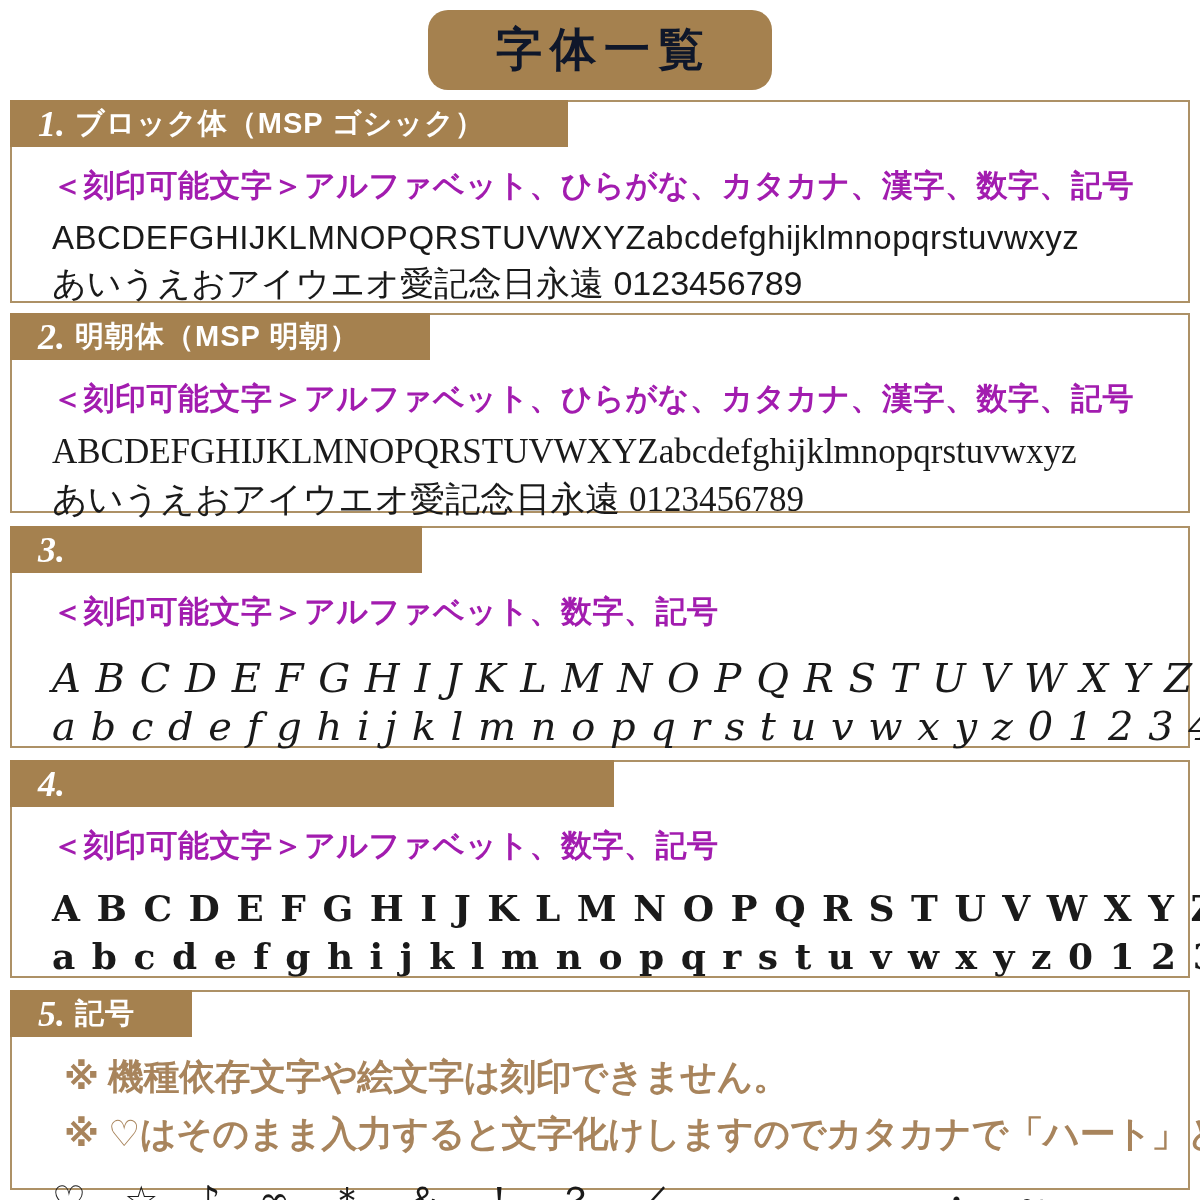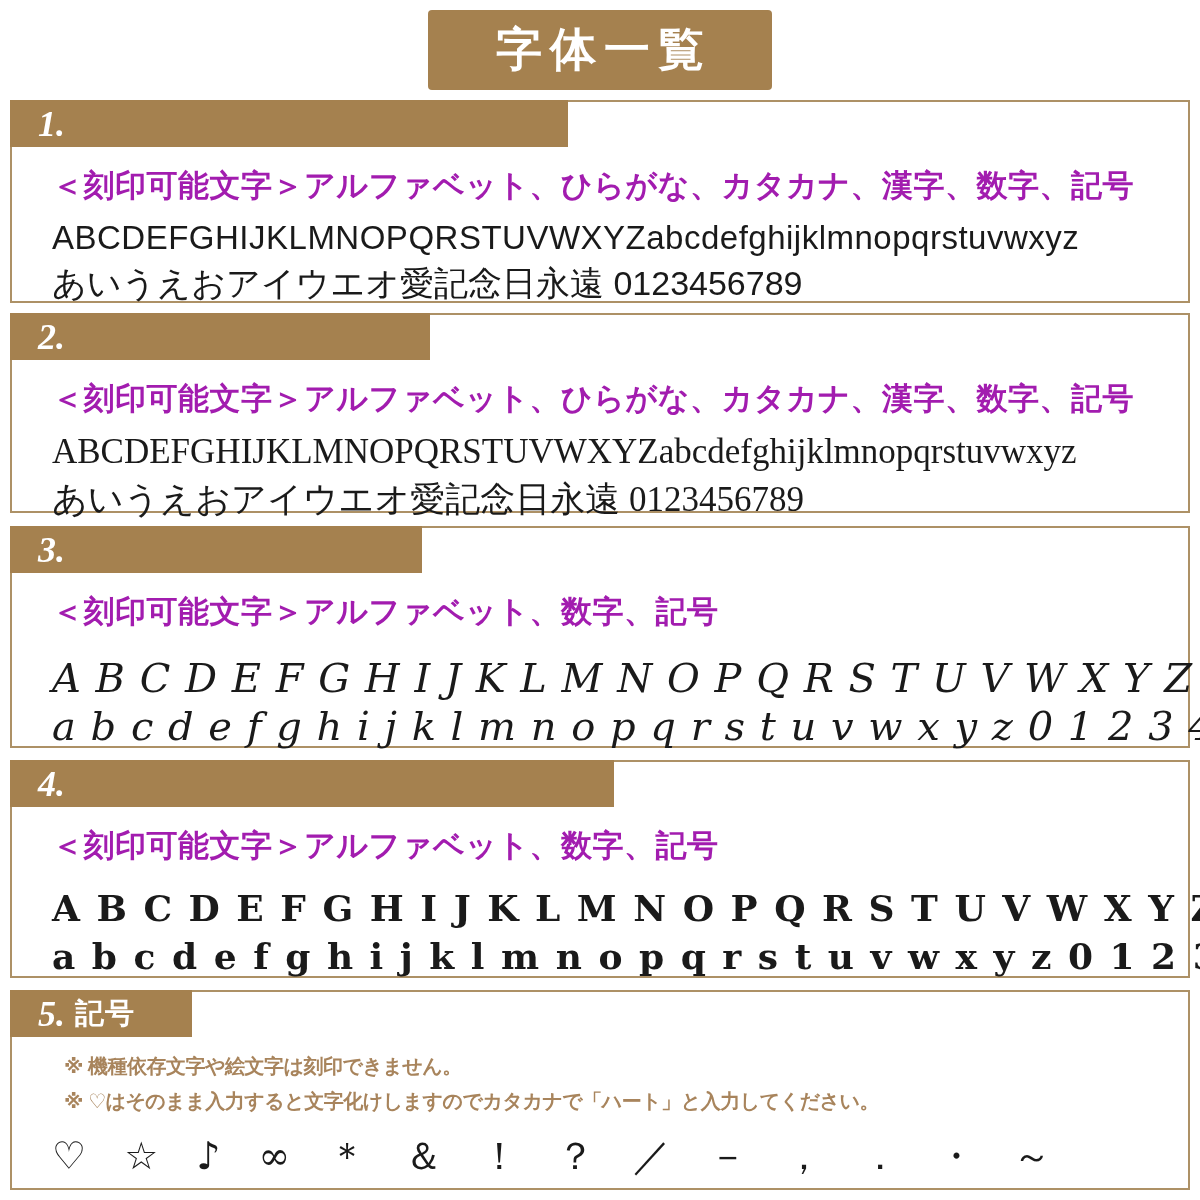--- a/index.html
+++ b/index.html
@@ -2,23 +2,23 @@
 <html><head>
 <meta charset="utf-8">
 <style>
   * { box-sizing: border-box; margin: 0; padding: 0; }
   html,body { width:1200px; height:1200px; background:#ffffff; overflow:hidden; }
   body { font-family:"Liberation Sans","DejaVu Sans",sans-serif; color:#1a1a1a; }
 
   
   .title-badge{
     width:344px; height:80px; margin:10px auto 0;
-    background:#a5814f; border-radius:4px;
+    background:#a5814f; border-radius:20px;
     display:flex; align-items:center; justify-content:center;
-    color:#ffffff; font-size:46px; font-weight:bold; letter-spacing:8px;
+    color:#0f172a; font-size:46px; font-weight:bold; letter-spacing:8px;
     padding-left:8px;
   }
 
   
   .section{
     position:relative; margin:10px 10px 0;
     border:2px solid #ad9166; background:#fff;
   }
   .sec1{ height:203px; }
   .sec2{ height:200px; margin-top:10px; }
@@ -67,51 +67,53 @@
   .sec3 .s2{ margin-top:2px; }
 
   .sample-blackletter{
     font-family:"DejaVu Serif","Liberation Serif",serif; font-weight:bold;
     font-size:36px; white-space:nowrap; letter-spacing:2px;
   }
   .sec4 .s1{ margin-top:20px; }
   .sec4 .s2{ margin-top:6px; }
 
   .note-line{
-    margin-left:12px; color:#a8845c; font-weight:bold; font-size:20px;
+    margin-left:12px; color:#a8845c; font-weight:bold; font-size:36px;
     white-space:nowrap; letter-spacing:-0.5px;
   }
   .sec5 .n1{ margin-top:16px; }
   .sec5 .n2{ margin-top:8px; }
   .symbols-line{
     margin-top:16px; font-family:"DejaVu Serif","Liberation Serif",serif;
     font-size:38px; word-spacing:26px; white-space:nowrap;
   }
 </style>
 </head>
 <body>
 
 <div class="title-badge">
   <span>字体一覧</span>
 </div>
 
 <section class="section sec1">
   <div class="bar">
     <span class="num">1.</span>
+    <span class="label">ブロック体（MSP ゴシック）</span>
   </div>
   <div class="content">
     <div class="chars-line">＜刻印可能文字＞アルファベット、ひらがな、カタカナ、漢字、数字、記号</div>
     <div class="sample-gothic s1">ABCDEFGHIJKLMNOPQRSTUVWXYZabcdefghijklmnopqrstuvwxyz</div>
     <div class="sample-gothic s2">あいうえおアイウエオ愛記念日永遠 0123456789</div>
   </div>
 </section>
 
 <section class="section sec2">
   <div class="bar">
     <span class="num">2.</span>
+    <span class="label">明朝体（MSP 明朝）</span>
   </div>
   <div class="content">
     <div class="chars-line">＜刻印可能文字＞アルファベット、ひらがな、カタカナ、漢字、数字、記号</div>
     <div class="sample-mincho s1">ABCDEFGHIJKLMNOPQRSTUVWXYZabcdefghijklmnopqrstuvwxyz</div>
     <div class="sample-mincho s2">あいうえおアイウエオ愛記念日永遠 0123456789</div>
   </div>
 </section>
 
 <section class="section sec3">
   <div class="bar">

